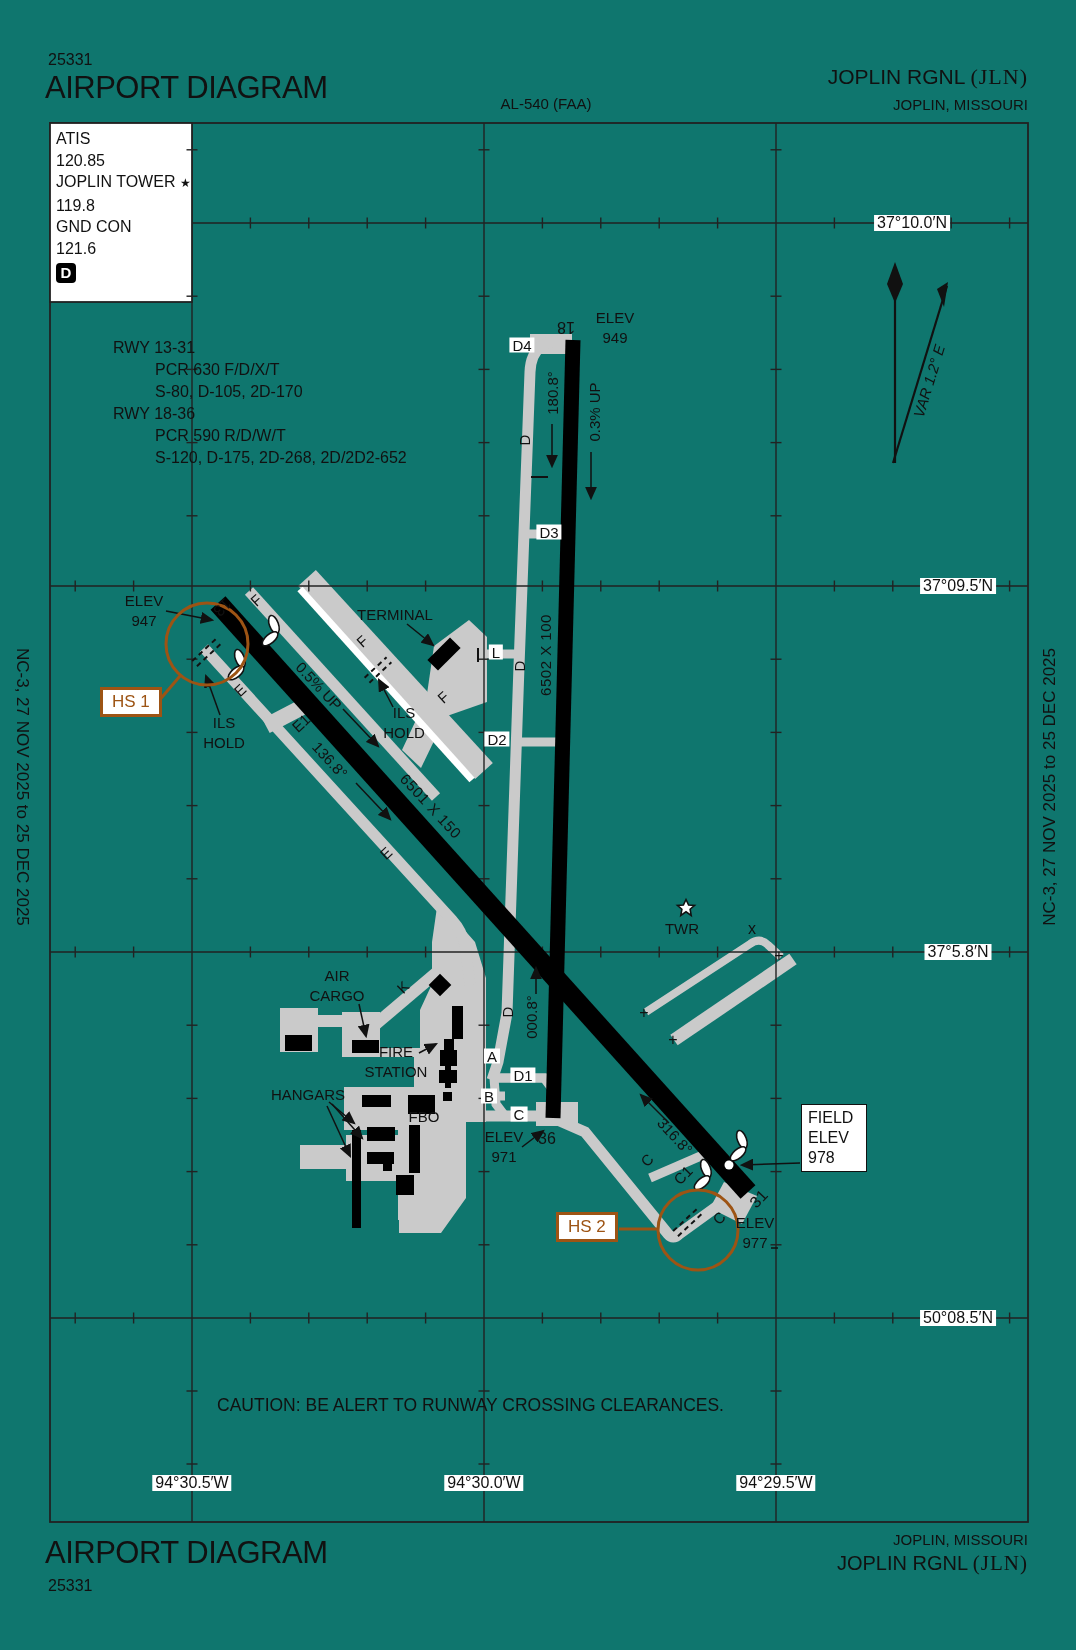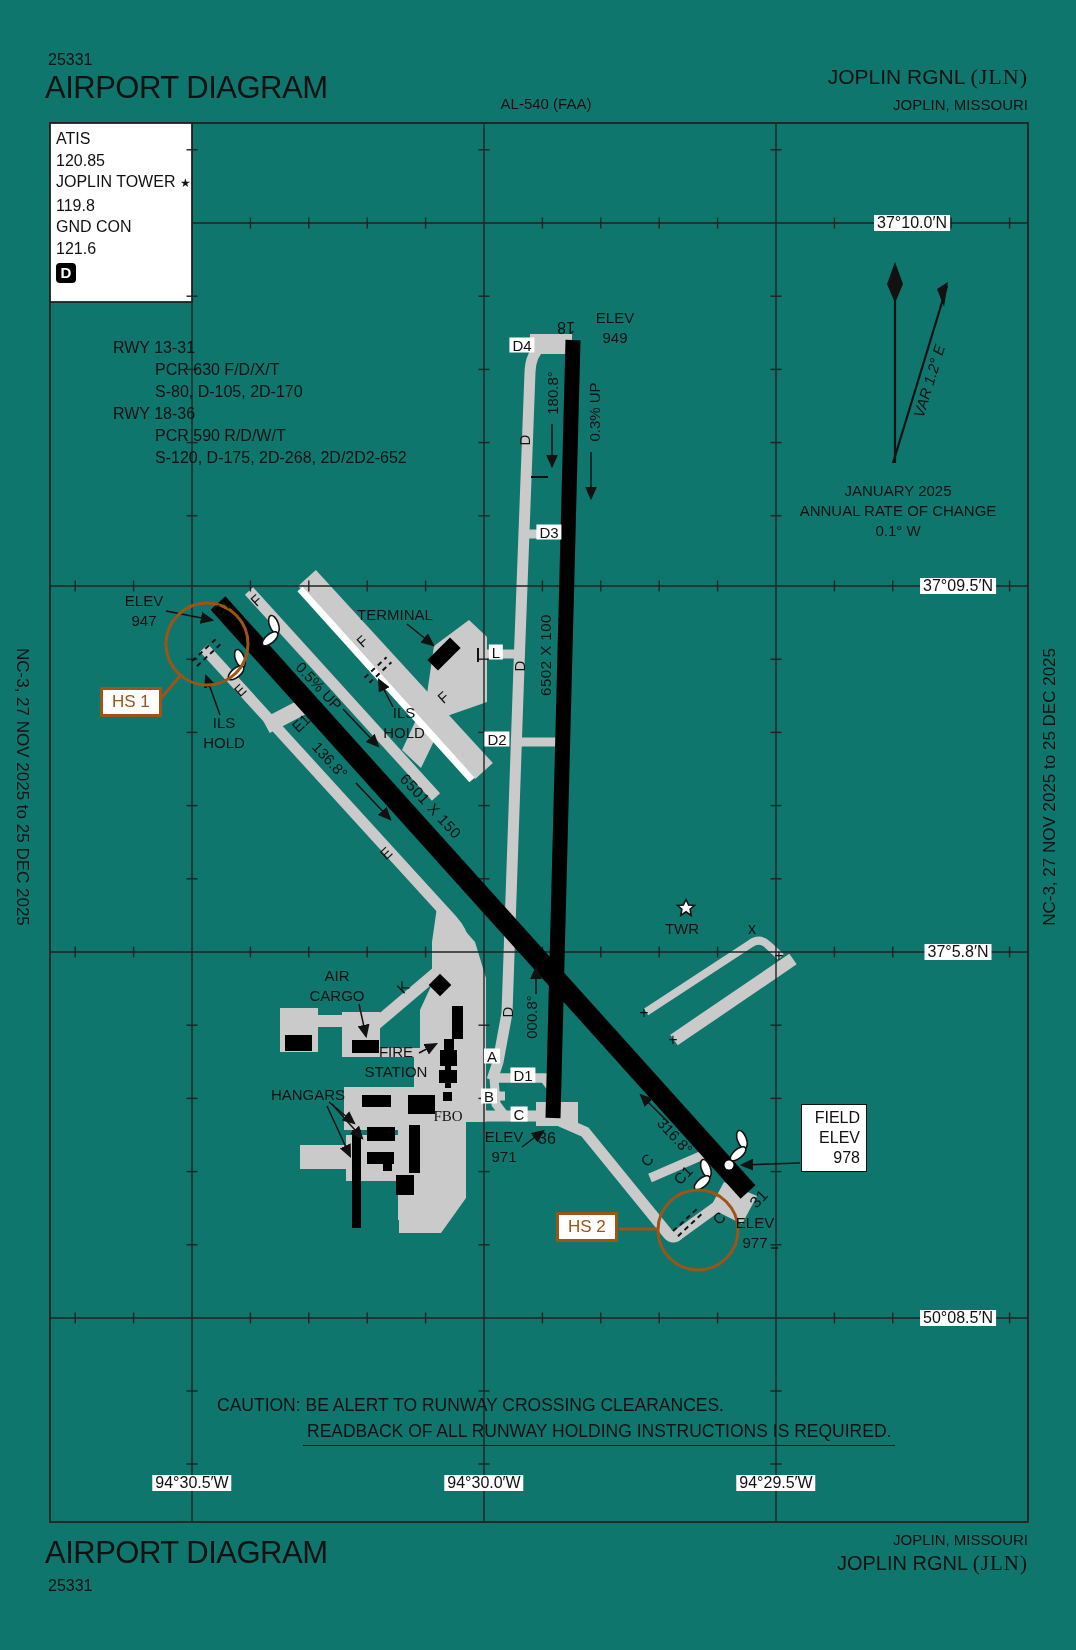--- a/index.html
+++ b/index.html
@@ -17,21 +17,21 @@
   .r180{transform:translate(-50%,-50%) rotate(180deg);}
   .r73n{transform:translate(-50%,-50%) rotate(-73deg);}
   .bgw{background:#fff;padding:0 3px;}
   .big{font-size:16px;}
   .dim{font-size:15px;letter-spacing:.5px;}
   .coord{font-size:16px;}
   .title{font-size:31px;letter-spacing:-.5px;}
   .serif{font-family:"Liberation Serif",serif;font-size:22px;letter-spacing:1px;}
   .hsbox{position:absolute;border:3.5px solid #9d5414;background:#fff;color:#9d5414;
          font-size:17px;padding:2px 9px;white-space:nowrap;}
-  .fieldbox{position:absolute;border:1.8px solid #111;background:#fff;text-align:right;
+  .fieldbox{position:absolute;border:1.8px solid #111;background:#fff;text-align:left;
             padding:3px 6px;font-size:16px;line-height:20px;}
   .commbox{position:absolute;left:56px;top:128px;font-size:16px;line-height:21.5px;white-space:nowrap;}
   .rwydata{position:absolute;left:113px;top:337px;font-size:16px;line-height:22px;white-space:nowrap;}
   .rwydata .ind{padding-left:42px;}
   .dsym{display:inline-block;width:20px;height:20px;background:#000;color:#fff;border-radius:4px;
         text-align:center;font-weight:bold;font-size:15px;line-height:20px;margin-top:4px;}
   .vl{position:absolute;writing-mode:vertical-rl;font-size:17px;white-space:nowrap;}
   .vr{position:absolute;writing-mode:vertical-rl;transform:rotate(180deg);font-size:17px;white-space:nowrap;}
   .caution{position:absolute;font-size:17.5px;white-space:nowrap;}
   .underl{border-bottom:1.8px solid #111;padding:0 4px 3px 4px;}
@@ -332,25 +332,20 @@
 <div class="rwydata">
   <div>RWY 13-31</div>
   <div class="ind">PCR 630 F/D/X/T</div>
   <div class="ind">S-80, D-105, 2D-170</div>
   <div>RWY 18-36</div>
   <div class="ind">PCR 590 R/D/W/T</div>
   <div class="ind">S-120, D-175, 2D-268, 2D/2D2-652</div>
 </div>
 
 <div class="lbl r73n" style="left:929px;top:381px;font-style:italic;">VAR 1.2° E</div>
-<div class="blk" style="left:898px;top:511px;font-size:15px;">
-  <div>JANUARY 2025</div>
-  <div>ANNUAL RATE OF CHANGE</div>
-  <div>0.1° W</div>
-</div>
 
 <div class="lbl coord bgw" style="left:912px;top:223px;">37°10.0′N</div>
 <div class="lbl coord bgw" style="left:958px;top:586px;">37°09.5′N</div>
 <div class="lbl coord bgw" style="left:958px;top:952px;">37°5.8′N</div>
 <div class="lbl coord bgw" style="left:958px;top:1318px;">50°08.5′N</div>
 <div class="lbl coord bgw" style="left:192px;top:1483px;">94°30.5′W</div>
 <div class="lbl coord bgw" style="left:484px;top:1483px;">94°30.0′W</div>
 <div class="lbl coord bgw" style="left:776px;top:1483px;">94°29.5′W</div>
 
 <div class="vl" style="left:12px;top:648px;">NC-3,  27 NOV 2025  to  25 DEC 2025</div>
@@ -420,38 +415,37 @@
 <div class="lbl" style="left:682px;top:888px;margin-top:40px;">TWR</div>
 <div class="blk" style="left:337px;top:986px;">
   <div>AIR</div>
       <div>CARGO</div>
 </div>
 <div class="blk" style="left:396px;top:1062px;">
   <div>FIRE</div>
       <div>STATION</div>
 </div>
 <div class="lbl" style="left:308px;top:1094px;">HANGARS</div>
-<div class="lbl" style="left:448px;top:1116px;font-family:Liberation Serif, serif;">FBO</div>
+<div class="lbl" style="left:424px;top:1116px;">FBO</div>
 
 <div class="lbl big" style="left:752px;top:929px;">x</div>
 <div class="lbl big" style="left:644px;top:1013px;">+</div>
 <div class="lbl big" style="left:673px;top:1040px;">+</div>
 <div class="lbl big" style="left:779px;top:956px;">+</div>
 
 <div class="hsbox" style="left:100px;top:687px;">HS 1</div>
 <div class="hsbox" style="left:556px;top:1212px;">HS 2</div>
 
 <div class="fieldbox" style="left:801px;top:1104px;width:52px;">
   <div>FIELD</div>
   <div>ELEV</div>
   <div style="font-size:16px;">978</div>
 </div>
 
 <div class="caution" style="left:217px;top:1395px;">CAUTION: BE ALERT TO RUNWAY CROSSING CLEARANCES.</div>
-<div class="caution underl" style="left:303px;top:1421px;">READBACK OF ALL RUNWAY HOLDING INSTRUCTIONS IS REQUIRED.</div>
 
 <div class="lbl title" style="left:45px;top:1537px;transform:none;">AIRPORT DIAGRAM</div>
 <div class="lbl big" style="left:48px;top:1578px;transform:none;">25331</div>
 <div class="lbl right" style="right:48px;left:auto;top:1532px;transform:none;">JOPLIN, MISSOURI</div>
 <div class="lbl right" style="right:48px;left:auto;top:1553px;transform:none;font-size:20px;">
   <span>JOPLIN RGNL</span>
   <span class="serif" style="font-size:21px;">(JLN)</span>
 </div>
 
 </div>

